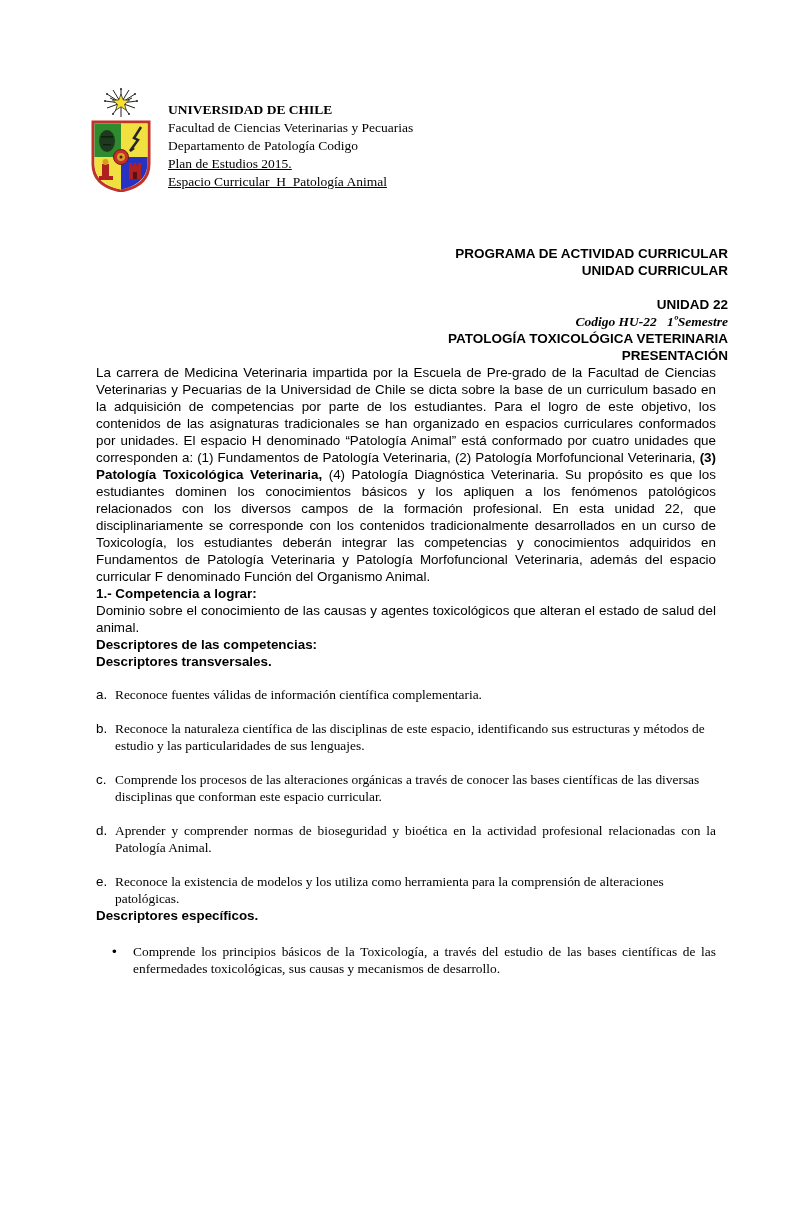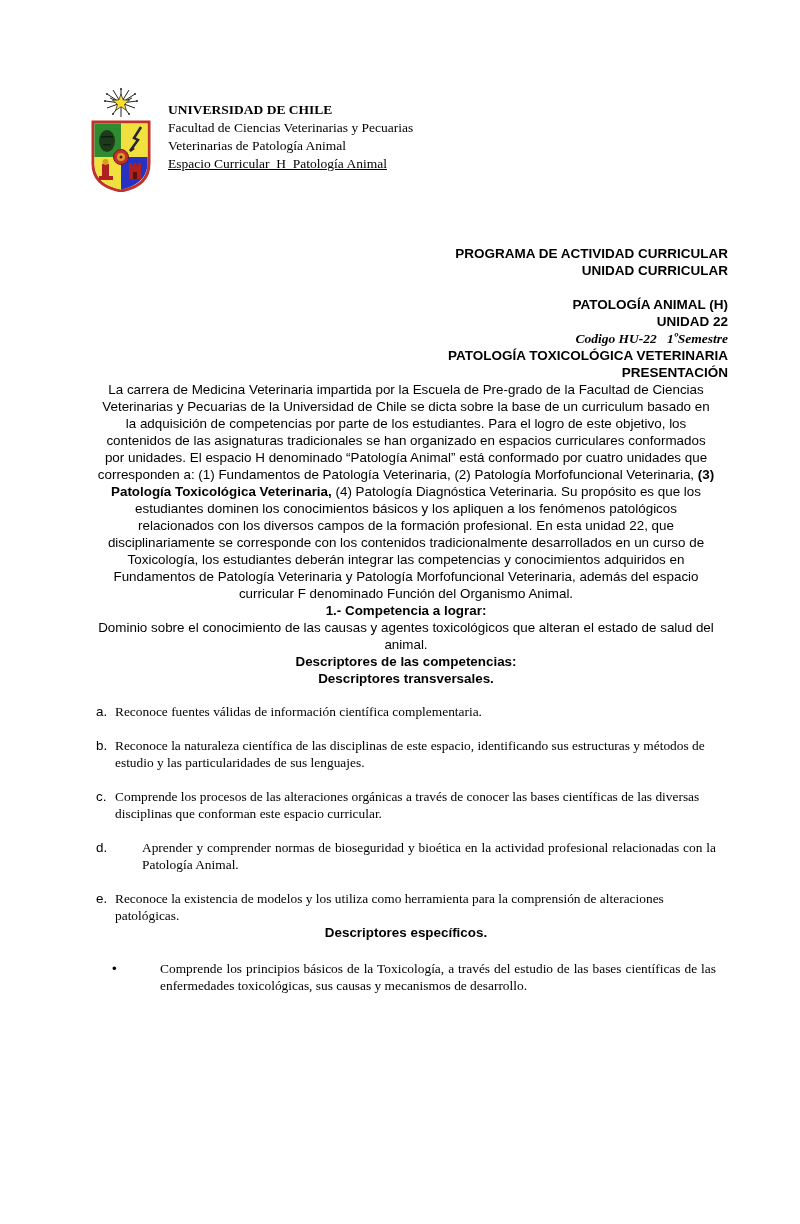--- a/index.html
+++ b/index.html
@@ -19,23 +19,23 @@
   .pre{white-space:pre-wrap;}
   
   .title-block{
     padding-top:245px;text-align:right;font-weight:bold;
     font-size:13.5px;line-height:17px;
   }
   .title-block .serifline{font-family:"Liberation Serif",serif;white-space:pre-wrap;font-style:italic;}
   .gap17{height:17px;}
   
   .content{width:620px;margin-left:96px;font-size:13.4px;line-height:17px;}
-  .content p,.content h3{margin:0;font-size:13.4px;line-height:17px;text-align:center;}
+  .content p,.content h3{margin:0;font-size:13.4px;line-height:17px;}
   .content h3{font-weight:bold;}
-  .just{text-align:justify;margin-left:27px;}
+  .just{text-align:justify;}
   .mt15{margin-top:15px;} .mt16{margin-top:16px;} .mt17{margin-top:17px;}
   .mt19{margin-top:19px;} .mt23{margin-top:23px;} .mt32{margin-top:32px;}
   .li{display:flex;}
   .li .marker{flex:0 0 19px;}
   .li .li-text{flex:1;font-family:Liberation Serif, serif;}
   .li.bullet .marker{flex:0 0 37px;padding-left:16px;box-sizing:border-box;}
 </style>
 </head>
 <body>
 
@@ -104,30 +104,30 @@
         <g>
           <circle cx="36" cy="69" r="7.5" fill="#c23028" stroke="#7a1a14" stroke-width="1"></circle>
           <circle cx="36" cy="69" r="4" fill="#d89c28"></circle>
           <circle cx="36" cy="69" r="1.5" fill="#5a1a1a"></circle>
         </g>
       </svg>
     </div>
     <div class="header-text">
       <div class="uni">UNIVERSIDAD DE CHILE</div>
       <div>Facultad de Ciencias Veterinarias y Pecuarias</div>
-      <div>Veterinarias de Patología Animal</div>
+      <div>Departamento de Patología Codigo</div>
+      <div class="ul">Plan de Estudios 2015.</div>
       <div class="ul pre">Espacio Curricular  H  Patología Animal</div>
     </div>
   </div>
 
   <div class="title-block">
     <div>PROGRAMA DE ACTIVIDAD CURRICULAR</div>
     <div>UNIDAD CURRICULAR</div>
     <div class="gap17"></div>
-    <div>PATOLOGÍA ANIMAL (H)</div>
     <div>UNIDAD 22</div>
     <div class="serifline">Codigo HU-22   1ºSemestre</div>
     <div>PATOLOGÍA TOXICOLÓGICA VETERINARIA</div>
     <div>PRESENTACIÓN</div>
   </div>
 
   <div class="content">
 
     <p class="just mt32"><span>La  carrera de Medicina Veterinaria impartida por la Escuela de Pre-grado de la Facultad de Ciencias Veterinarias y Pecuarias de la Universidad de Chile se dicta sobre la base de un curriculum basado en la adquisición de competencias por parte de los estudiantes. Para el logro de este objetivo, los contenidos de las asignaturas tradicionales se han organizado en espacios curriculares conformados por unidades. El espacio H denominado “Patología Animal” está conformado por cuatro unidades que corresponden a: (1) Fundamentos de Patología Veterinaria, (2) Patología Morfofuncional Veterinaria, </span><b>(3) Patología Toxicológica Veterinaria,</b><span> (4) Patología Diagnóstica Veterinaria. Su propósito es que los estudiantes dominen los conocimientos básicos y los apliquen a los fenómenos patológicos relacionados con los diversos campos de la formación profesional. En esta unidad 22, que disciplinariamente se corresponde con los contenidos tradicionalmente desarrollados en un curso de Toxicología, los estudiantes deberán integrar las competencias y conocimientos adquiridos en Fundamentos de Patología Veterinaria y Patología Morfofuncional Veterinaria, además del espacio curricular F denominado Función del Organismo Animal.</span></p>
 

